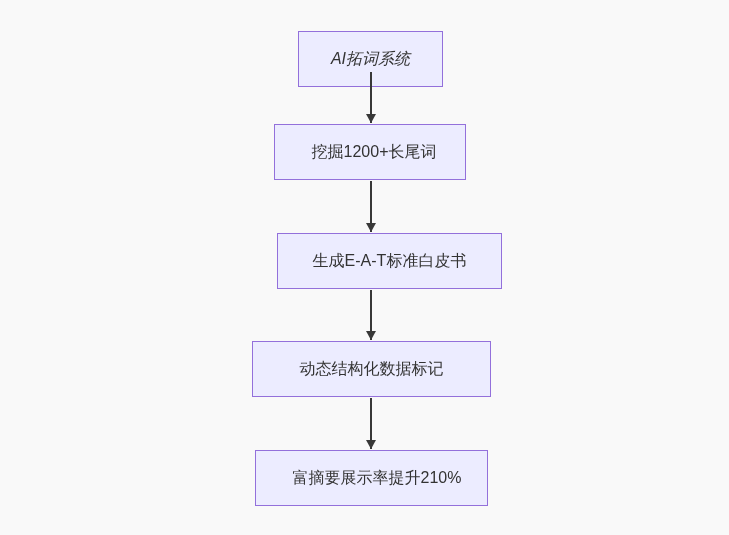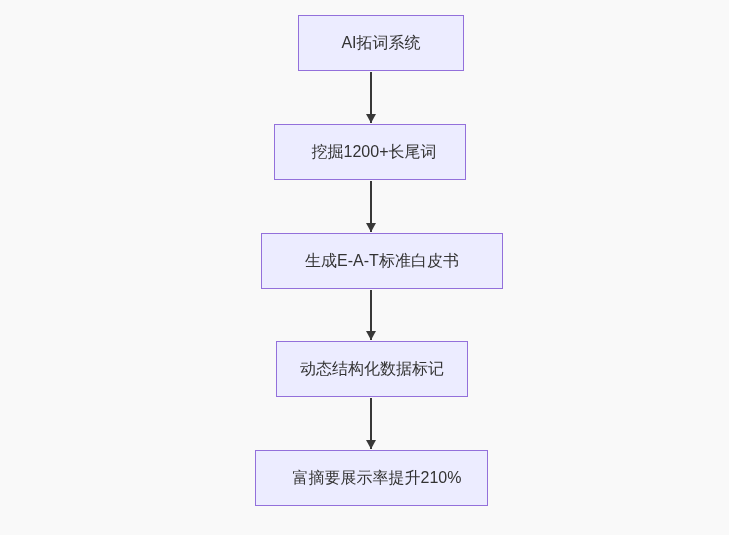--- a/index.html
+++ b/index.html
@@ -45,24 +45,24 @@
     bottom: 0;
     left: 50%;
     transform: translateX(-50%);
     width: 0;
     height: 0;
     border-left: 5px solid transparent;
     border-right: 5px solid transparent;
     border-top: 9px solid #383838;
   }
   
-  .node-0 { left: 298px; top: 15px;  width: 166px; }
+  .node-0 { left: 298px; top: 31px;  width: 145px; font-style: italic; }
   .node-1 { left: 274px; top: 124px; width: 192px; padding-left: 8px; }
-  .node-2 { left: 261px; top: 233px; width: 242px; }
-  .node-3 { left: 276px; top: 341px; width: 192px; text-align: right; }
+  .node-2 { left: 277px; top: 233px; width: 225px; }
+  .node-3 { left: 252px; top: 341px; width: 239px; text-align: right; }
   .node-4 { left: 255px; top: 450px; width: 233px; padding-left: 11px; }
   
   .edge-0 { left: 370px; top: 72px;  height: 51px; }
   .edge-1 { left: 370px; top: 181px; height: 51px; }
   .edge-2 { left: 370px; top: 290px; height: 50px; }
   .edge-3 { left: 370px; top: 398px; height: 51px; }
 </style>
 </head>
 <body>
 

